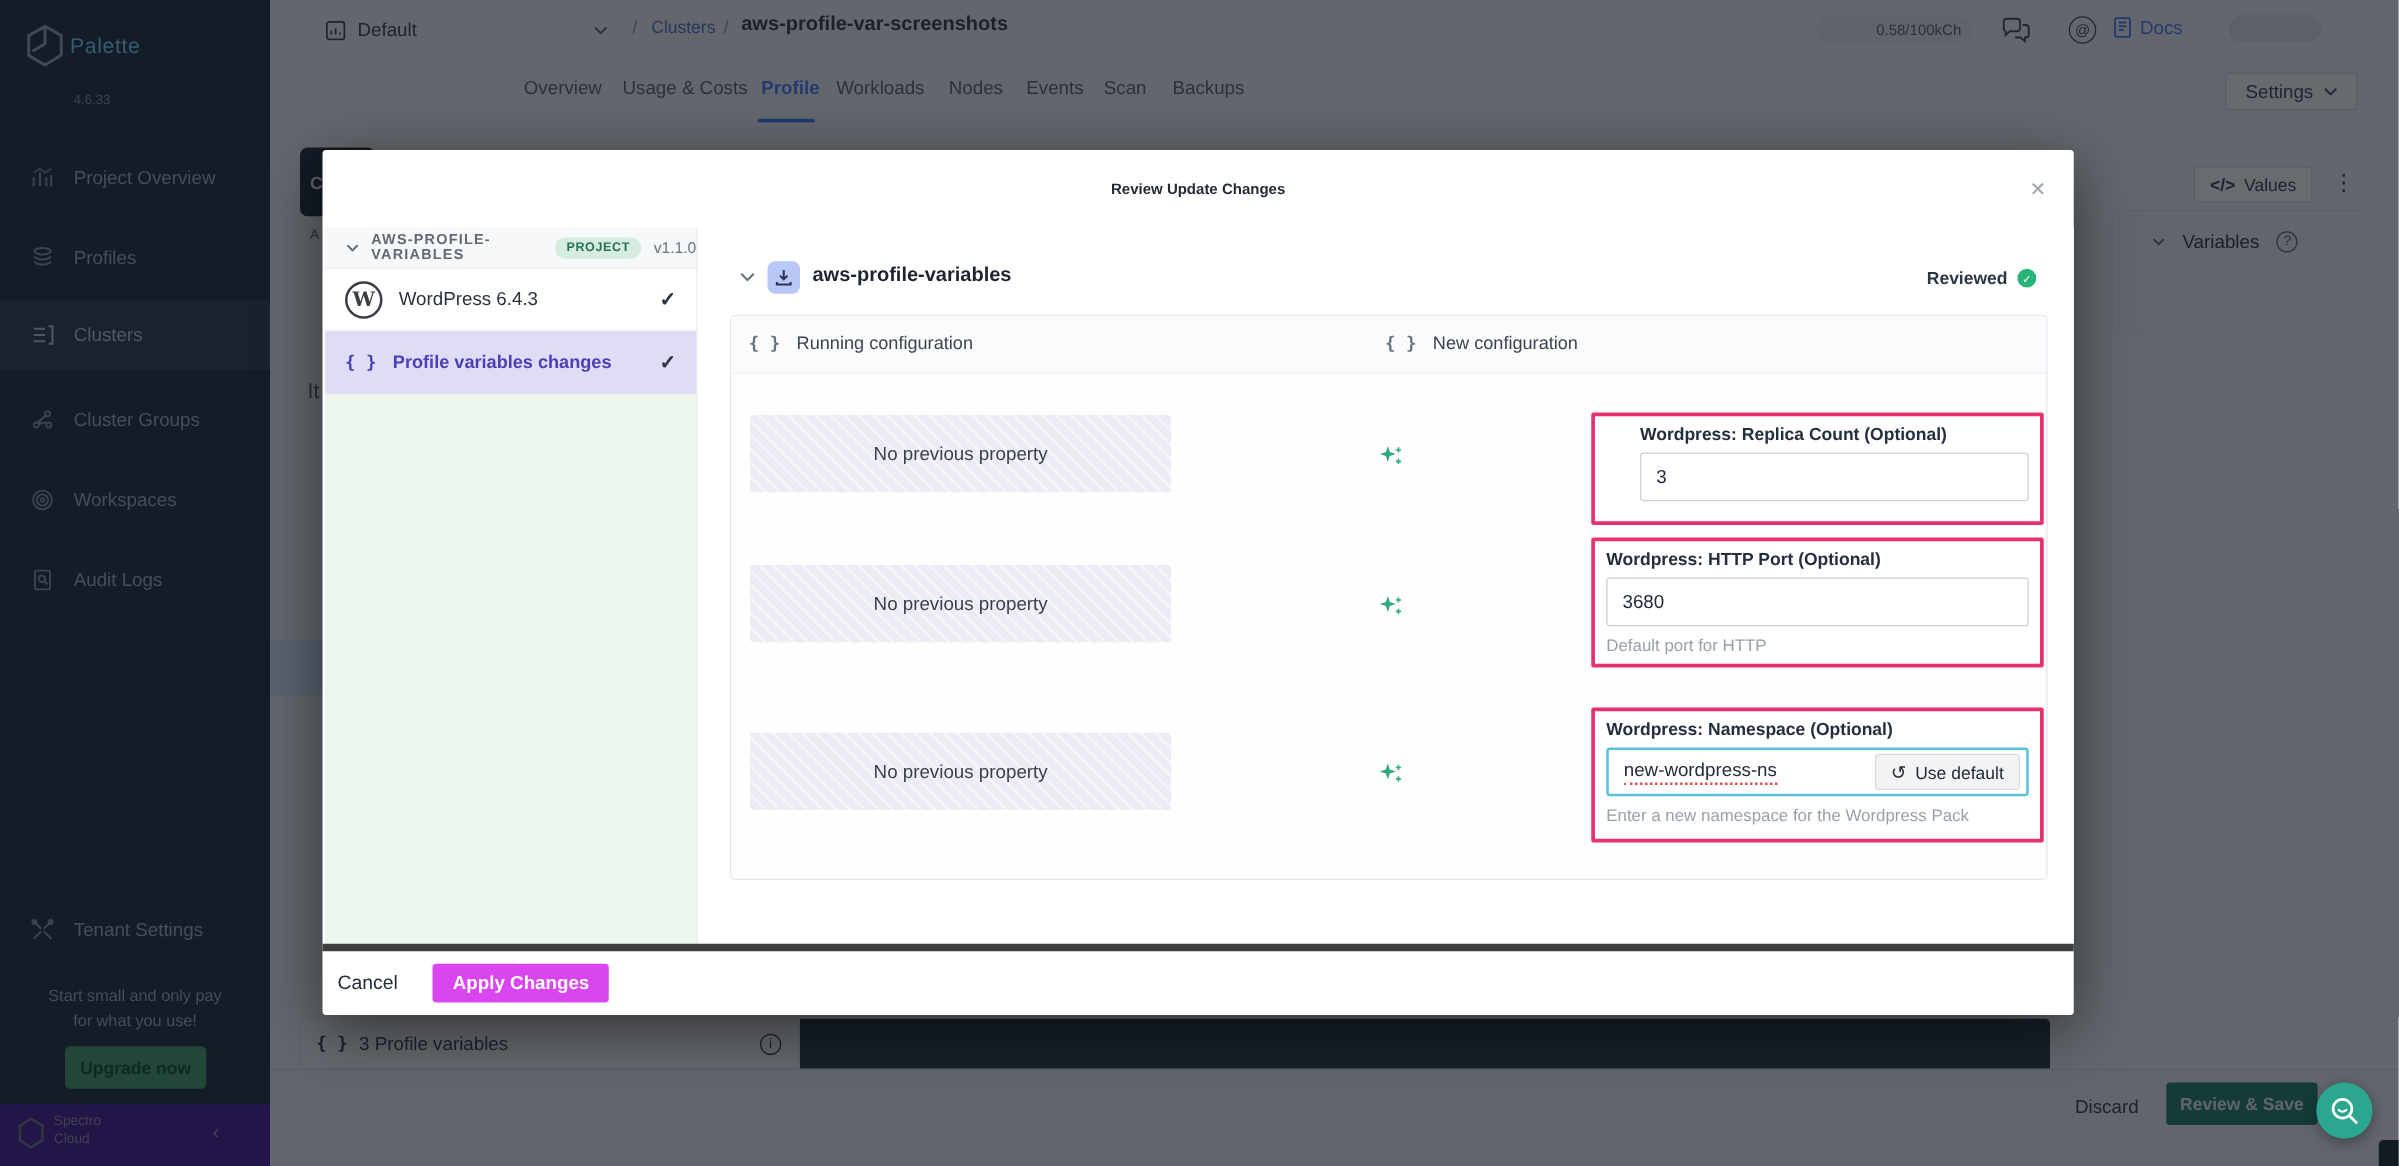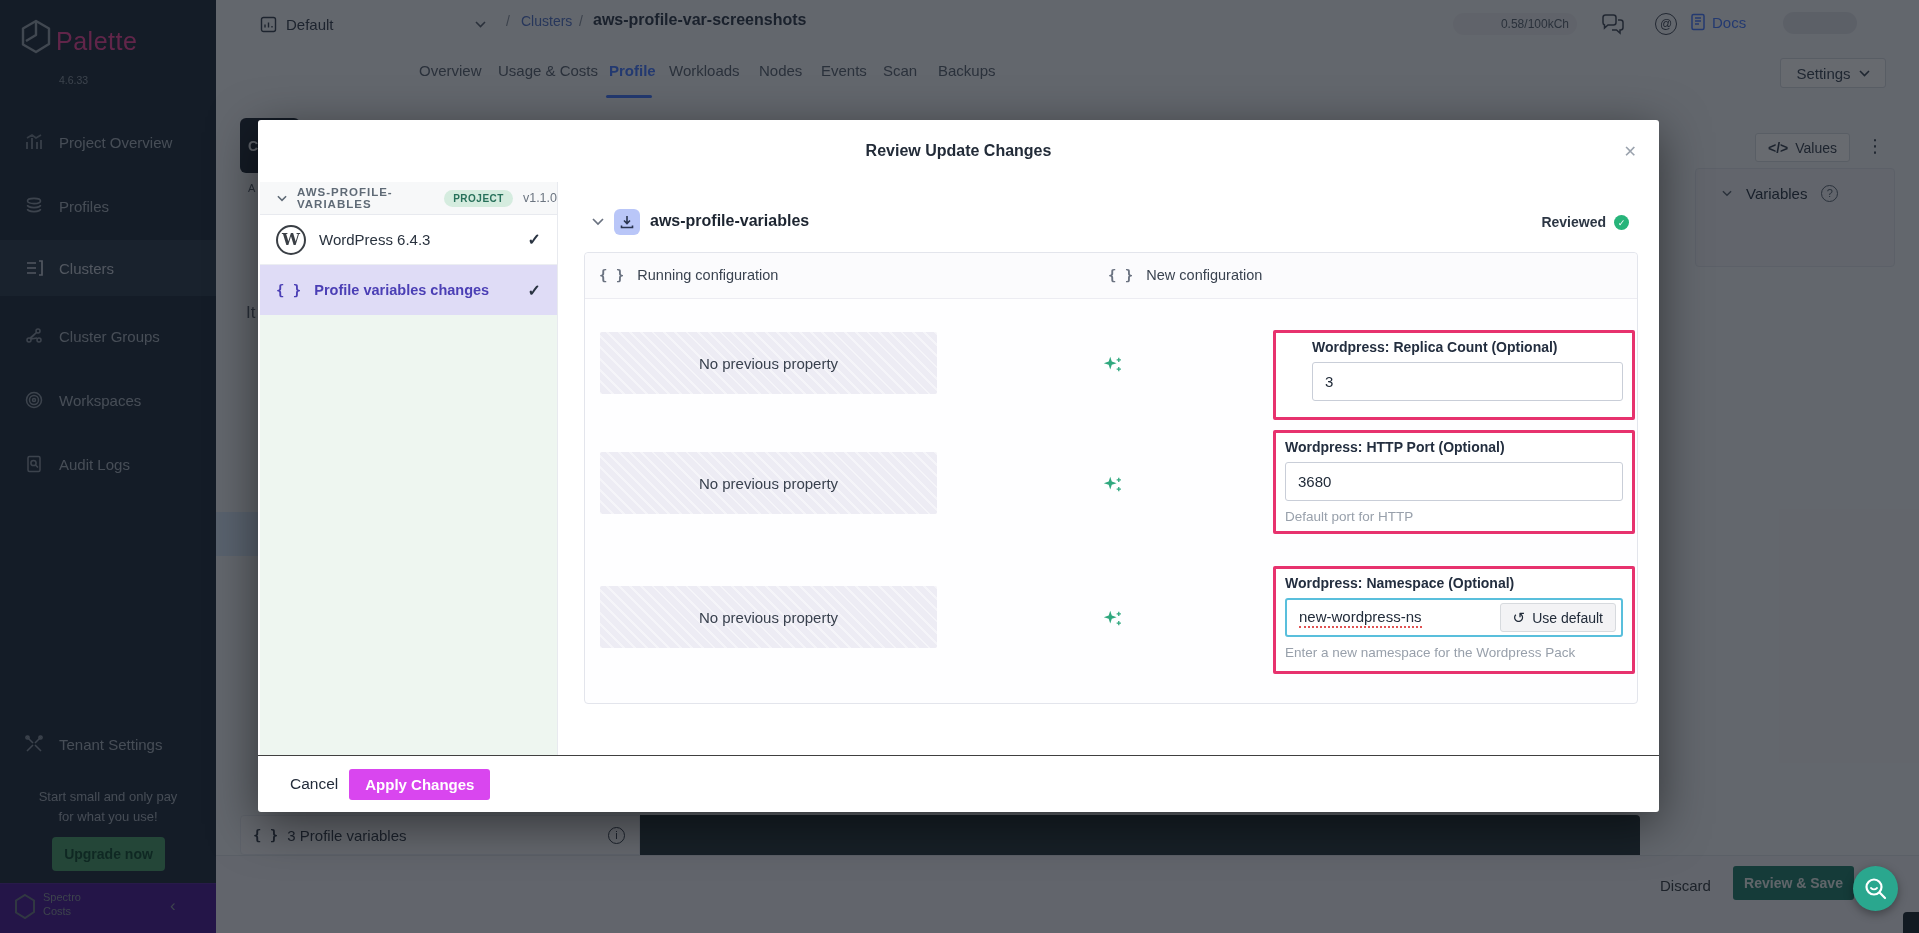--- a/index.html
+++ b/index.html
@@ -3,21 +3,21 @@
 <meta charset="utf-8">
 <style>
   * { margin:0; padding:0; box-sizing:border-box; }
   html,body { width:1919px; height:933px; }
   body { font-family:"Liberation Sans", sans-serif; background:#fff; overflow:hidden; }
   .screen { position:relative; width:1919px; height:933px; overflow:hidden; background:#f2f3f6; }
   .abs { position:absolute; }
 
   
   .sidebar { position:absolute; left:0; top:0; width:216px; height:933px; background:#243140; z-index:1; }
-  .brand-name { position:absolute; left:56px; top:27px; font-size:25px; color:#ec4899; letter-spacing:.5px; }
+  .brand-name { position:absolute; left:56px; top:27px; font-size:17px; color:#7dd3fc; letter-spacing:.5px; }
   .version { position:absolute; left:19px; top:74px; font-size:10.5px; color:#8b96a2;margin-left:40px; }
   .nav-item { position:absolute; left:0; width:216px; height:56px; display:flex; align-items:center; gap:15px; padding-left:24px; color:#a7b0bb; font-size:15px; cursor:pointer; }
   .nav-item.active { background:#303f50; color:#c3cad3; }
   .nav-icon { width:20px; height:20px; flex:0 0 20px; }
   .promo { position:absolute; left:0; width:216px; text-align:center; color:#a4adb8; font-size:13px; line-height:1.45; }
   .upgrade-btn { position:absolute; left:52px; top:837px; width:113px; height:34px; background:#4c9e6c; border:none; border-radius:4px; font-family:inherit; font-size:14px; font-weight:bold; color:#175035; cursor:pointer; }
   .side-footer { position:absolute; left:0; top:883px; width:216px; height:50px; background:#4c1d95; border-top:1px solid rgba(255,255,255,.07); }
   .side-footer .fb { position:absolute; left:43px; top:7px; font-size:11px; color:#8d97a1; line-height:1.25; }
   .collapse { position:absolute; left:170px; top:12px; color:#8d97a1; font-size:17px; cursor:pointer; }
 
@@ -45,21 +45,21 @@
   .discard { position:absolute; left:1444px; top:877px; font-size:15px; color:#3a4148; cursor:pointer; }
   .review-save { position:absolute; left:1517px; top:866px; width:121px; height:34px; background:#27806f; color:#e8efed; border:none; border-radius:3px; font-family:inherit; font-size:14px; font-weight:bold; cursor:pointer; }
   .frag { color:#5a6470; }
   .corner-sliver { position:absolute; left:1687px; top:912px; width:16px; height:21px; background:#1f2a33; border-radius:4px 0 0 0; }
 
   
   .overlay { position:absolute; inset:0; background:rgba(12,16,24,.62); z-index:5; }
 
   
   .modal { position:absolute; left:258px; top:120px; width:1401px; height:692px; background:#fff; border-radius:3px; box-shadow:0 12px 48px rgba(0,0,0,.5); z-index:10; }
-  .modal-header { position:absolute; left:0; top:0; width:100%; height:62px; display:flex; align-items:center; justify-content:center; font-size:16px; font-weight:bold; color:#222b38; }
+  .modal-header { position:absolute; left:0; top:0; width:100%; height:62px; display:flex; align-items:center; justify-content:center; font-size:12px; font-weight:bold; color:#222b38; }
   .modal-close { position:absolute; right:22px; top:22px; font-size:16px; color:#9aa2ad; cursor:pointer; }
   .modal-body { position:absolute; left:0; top:62px; width:100%; bottom:57px; }
   .left-panel { position:absolute; left:2px; top:0; width:298px; height:100%; background:#eef6f0; border-right:1px solid #e8eaef; }
   .lp-header { height:33px; background:#f7f8f9; border-bottom:1px solid #e8eaef; display:flex; align-items:center; gap:10px; padding-left:17px; }
   .lp-name { font-size:11.5px; font-weight:bold; letter-spacing:1px; color:#5f6a76; }
   .lp-badge { background:#d5ecdf; color:#27705a; font-size:10px; font-weight:bold; letter-spacing:.5px; border-radius:9px; padding:3px 9px; }
   .lp-version { font-size:12.5px; color:#6b7480; }
   .lp-row { height:50px; display:flex; align-items:center; gap:13px; padding:0 16px; cursor:pointer; }
   .lp-row.wp { background:#fff; border-bottom:1px solid #eceef2; color:#29323e; font-size:15px; }
   .lp-row.sel { background:#dfdcf6; color:#4b3fb5; font-size:14.5px; font-weight:bold; }
@@ -78,21 +78,21 @@
   .npp { position:absolute; left:15px; width:337px; height:62px; border-radius:2px; display:flex; align-items:center; justify-content:center; font-size:15px; color:#39414e;
          background:#edecf4; background-image:repeating-linear-gradient(45deg, rgba(255,255,255,.45) 0 2px, transparent 2px 8px); }
   .sparkle { position:absolute; left:517px; width:22px; height:22px; }
   .fgroup { position:absolute; left:688px; width:362px; border:3px solid #e7326e; border-radius:2px; padding:6px 9px; background:#fff; }
   .flabel { font-size:14px; font-weight:bold; color:#232e3f; }
   .finput { margin-top:7px; height:39px; border:1px solid #c9ced8; border-radius:3px; background:#fff; display:flex; align-items:center; padding-left:12px; font-size:15px; color:#222c3a; }
   .finput.focus { border:2px solid #59bfdc; padding-right:5px; }
   .fhelper { margin-top:8px; font-size:13.5px; color:#98a0ab; }
   .squiggle { border-bottom:2px dotted #e05252; padding-bottom:1px; }
   .use-default { margin-left:auto; height:29px; display:flex; align-items:center; gap:7px; padding:0 12px; background:#f3f3f5; border:1px solid #d7dade; border-radius:3px; font-size:14px; color:#222c3a; cursor:pointer; }
-  .modal-footer { position:absolute; left:0; bottom:0; width:100%; height:57px; border-top:1px solid #404040; display:flex; align-items:center; padding-left:32px; gap:11px; }
+  .modal-footer { position:absolute; left:0; bottom:0; width:100%; height:57px; border-top:6px solid #404040; display:flex; align-items:center; padding-left:12px; gap:28px; }
   .cancel { font-size:15.5px; color:#232c3a; cursor:pointer; }
   .apply-btn { height:31px; padding:0 16px; background:#d946ef; color:#fff; border:none; border-radius:3px; font-family:inherit; font-size:15px; font-weight:bold; cursor:pointer; }
 
   
   .fab { position:absolute; left:1853px; top:866px; width:45px; height:45px; border-radius:50%; background:#2aa78e; z-index:20; border:none; display:flex; align-items:center; justify-content:center; box-shadow:0 3px 10px rgba(0,0,0,.35); cursor:pointer; }
 
   svg { display:block; }
 </style>
 </head>
 <body>
@@ -185,21 +185,21 @@
     <button class="upgrade-btn">Upgrade now</button>
 
     <div class="side-footer">
       <span class="abs" style="left:13px; top:9px;">
         <svg width="24" height="28" viewBox="0 0 24 28">
             <path d="M12 2 L21 7.5 V19 L12 25 L3 19.5 V7.5 Z" fill="none" stroke="#6f7a86" stroke-width="2"></path>
           </svg>
       </span>
       <div class="fb">
         <div>Spectro</div>
-        <div>Costs</div>
+        <div>Cloud</div>
       </div>
       <span class="collapse">‹</span>
     </div>
   </aside>
 
   <main class="content">
 
     <div class="proj-select">
       <span>
           <svg width="17" height="17" viewBox="0 0 17 17" fill="none" stroke="#3c4654" stroke-width="1.4">

